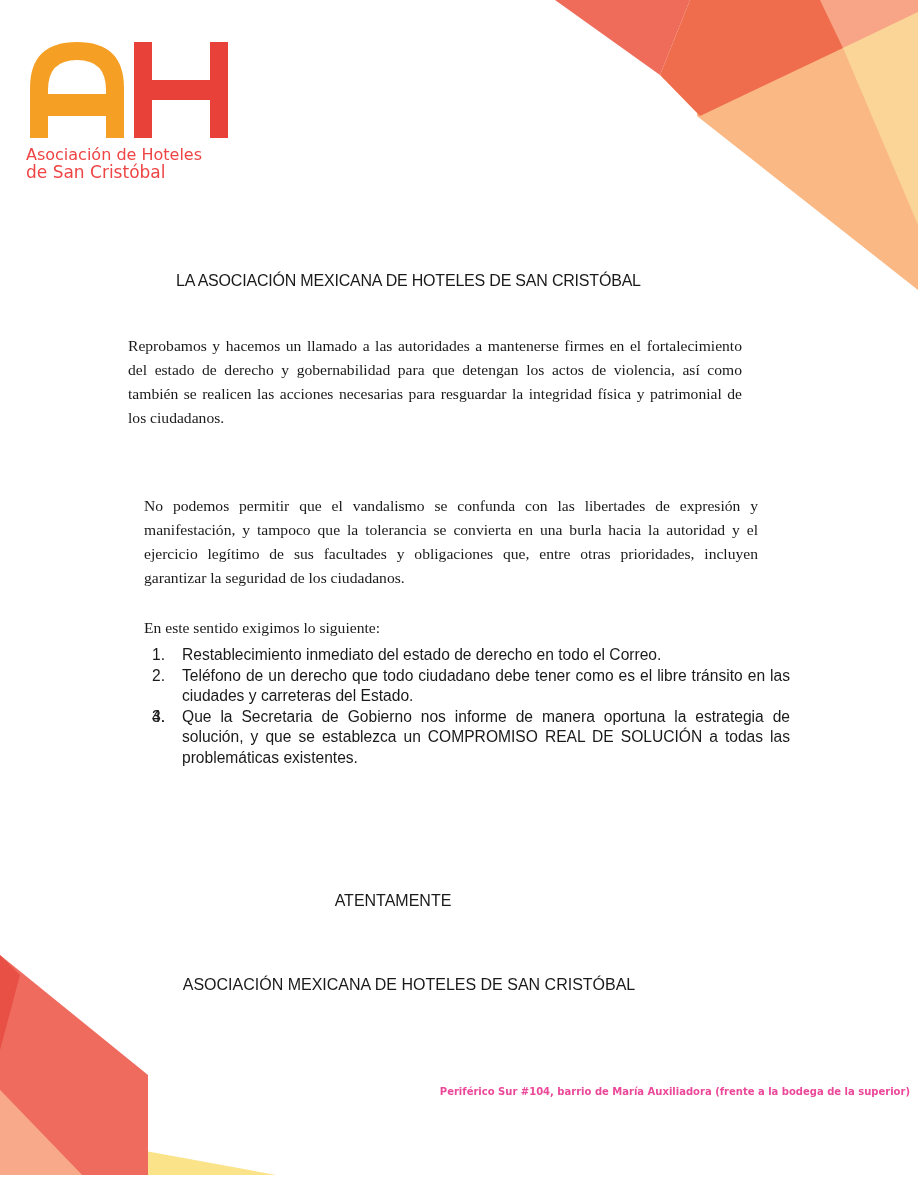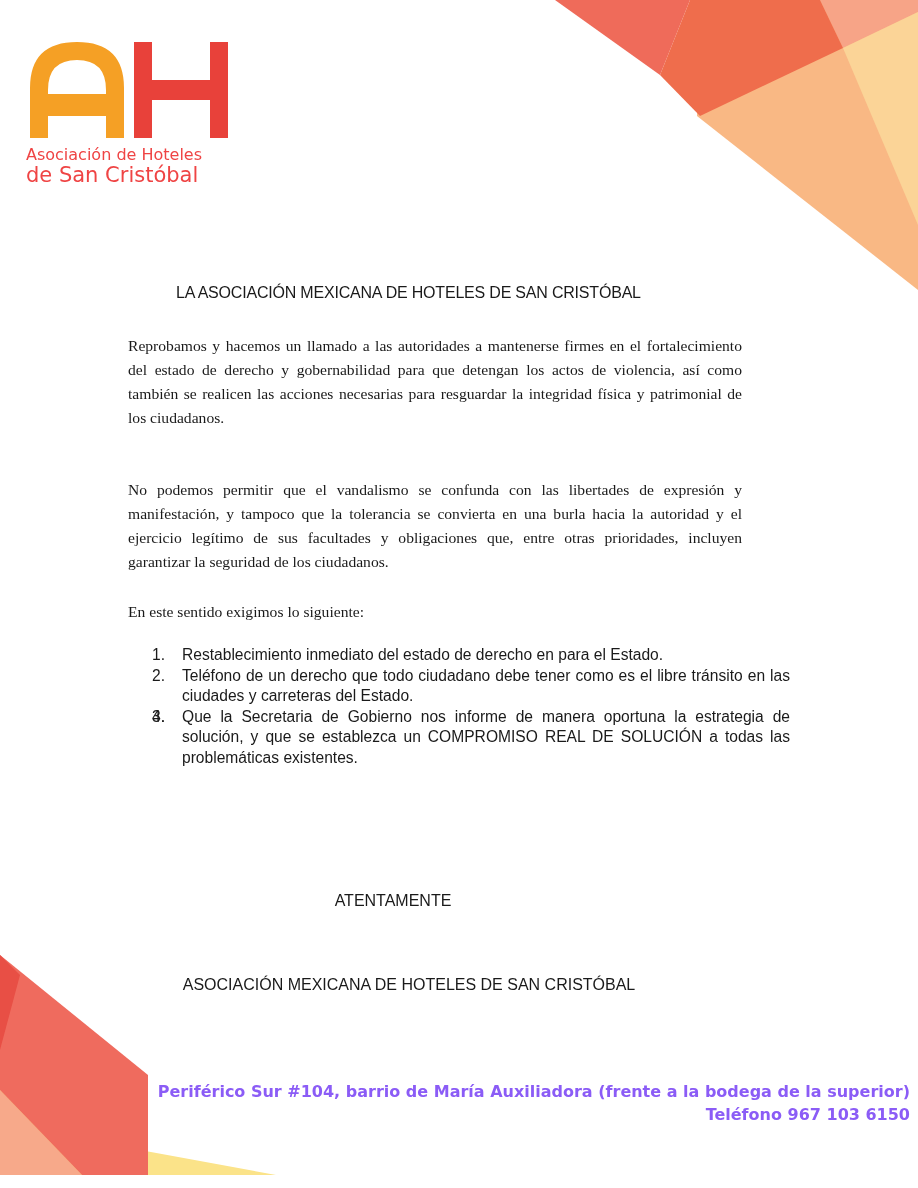--- a/index.html
+++ b/index.html
@@ -2,33 +2,33 @@
 <html><head>
 <meta charset="utf-8">
 <style>
   html,body{margin:0;padding:0;}
   body{width:918px;height:1188px;position:relative;overflow:hidden;background:#ffffff;
        font-family:"Liberation Sans",sans-serif;color:#1a1a1a;}
   .deco{position:absolute;left:0;top:0;width:918px;height:1188px;}
   .logo{position:absolute;left:24px;top:38px;width:220px;height:150px;}
   .logo-text{position:absolute;left:26px;top:147px;font-family:"DejaVu Sans",sans-serif;color:#ef4444;line-height:1.05;}
   .logo-text .l1{font-size:16px;}
-  .logo-text .l2{font-size:21px;}
-  .title{position:absolute;left:176px;top:284px;font-size:16px;letter-spacing:-0.2px;text-align:right;}
+  .logo-text .l2{font-size:17px;}
+  .title{position:absolute;left:176px;top:272px;font-size:16px;letter-spacing:-0.2px;text-align:right;}
   .para{position:absolute;left:128px;width:614px;font-size:15.6px;line-height:24px;text-align:justify;font-family:Liberation Serif, serif;}
   .p1{top:334px;}
   .p2{top:478px;}
   .p3{top:600px;text-align:left;}
   .list{position:absolute;left:152px;top:645px;width:638px;margin:0;padding:0;list-style:none;font-size:15.6px;line-height:20.5px;}
   .list li{position:relative;padding-left:30px;text-align:justify;}
   .list .num{position:absolute;left:0;top:0;}
   .closing{position:absolute;left:0;width:818px;text-align:center;font-size:16px;}
   .c1{top:892px;left:0;width:786px;}
   .c2{top:976px;}
-  .footer{position:absolute;right:8px;top:1080px;text-align:right;font-family:"DejaVu Sans",sans-serif;font-weight:bold;font-size:16px;line-height:23px;color:#8b5cf6;}
+  .footer{position:absolute;right:8px;top:1080px;text-align:right;font-family:"DejaVu Sans",sans-serif;font-weight:bold;font-size:10px;line-height:23px;color:#ec4899;}
 </style>
 </head>
 <body>
 
 <svg class="deco" viewBox="0 0 918 1188">
 
   <polygon points="700,0 918,0 918,290 697,116" fill="#f9b884"></polygon>
   <polygon points="820,0 918,0 918,12 843,48" fill="#f7a487"></polygon>
   <polygon points="843,48 918,12 918,225" fill="#fbd497"></polygon>
   <polygon points="555,0 690,0 660,75" fill="#ef6b5a"></polygon>
@@ -47,29 +47,28 @@
   <rect x="128" y="42" width="58" height="20" fill="#e8413a"></rect>
 </svg>
 <div class="logo-text">
   <div class="l1">Asociación de Hoteles</div>
   <div class="l2">de San Cristóbal</div>
 </div>
 
 <div class="title">LA ASOCIACIÓN MEXICANA DE HOTELES DE SAN CRISTÓBAL</div>
 
 <p class="para p1" style="margin:0">Reprobamos y hacemos un llamado a las autoridades a mantenerse firmes en el fortalecimiento del estado de derecho y gobernabilidad para que detengan los actos de violencia, así como también se realicen las acciones necesarias para resguardar la integridad física y patrimonial de los ciudadanos.</p>
-<p class="para p2" style="margin:0">No podemos permitir que el vandalismo se confunda con las libertades de expresión y manifestación, y tampoco que la tolerancia se convierta en una burla hacia la autoridad y el ejercicio legítimo de sus facultades y obligaciones que, entre otras prioridades, incluyen garantizar la seguridad de los ciudadanos.</p>
-<p class="para p3" style="margin:0">En este sentido exigimos lo siguiente:</p>
+<p class="para p2" style="margin:16px">No podemos permitir que el vandalismo se confunda con las libertades de expresión y manifestación, y tampoco que la tolerancia se convierta en una burla hacia la autoridad y el ejercicio legítimo de sus facultades y obligaciones que, entre otras prioridades, incluyen garantizar la seguridad de los ciudadanos.</p>
+<p class="para p3" style="margin:16px">En este sentido exigimos lo siguiente:</p>
 
 <ol class="list">
-  <li><span class="num">1.</span><span>Restablecimiento inmediato del estado de derecho en para el Estado.</span></li>
+  <li><span class="num">1.</span><span>Restablecimiento inmediato del estado de derecho en todo el Correo.</span></li>
   <li><span class="num">2.</span><span>Teléfono de un derecho que todo ciudadano debe tener como es el libre tránsito en las ciudades y carreteras del Estado.</span></li>
   <li><span class="num">3.</span></li>
   <li><span class="num">4.</span><span>Que la Secretaria de Gobierno nos informe de manera oportuna la estrategia de solución, y que se establezca un COMPROMISO REAL DE SOLUCIÓN a todas las problemáticas existentes.</span></li>
 </ol>
 
 <div class="closing c1">ATENTAMENTE</div>
 <div class="closing c2">ASOCIACIÓN MEXICANA DE HOTELES DE SAN CRISTÓBAL</div>
 
 <div class="footer">
   <div>Periférico Sur #104, barrio de María Auxiliadora (frente a la bodega de la superior)</div>
-  <div>Teléfono 967 103 6150</div>
 </div>
 
 </body></html>

